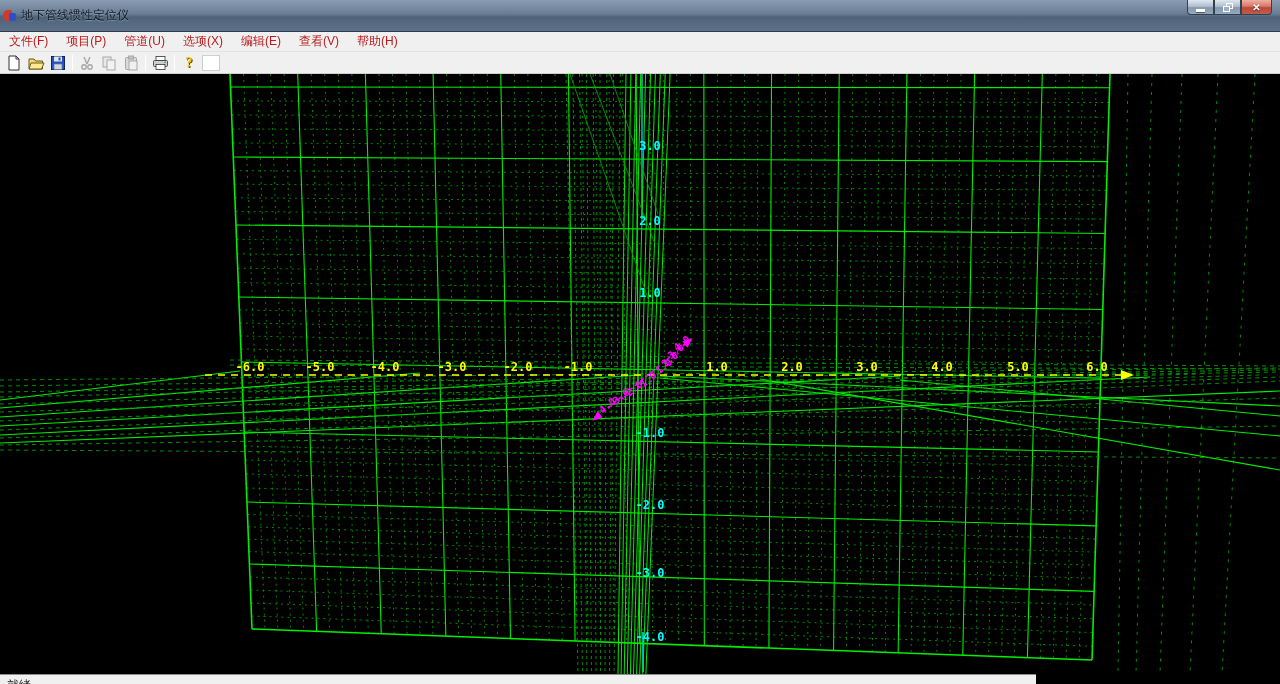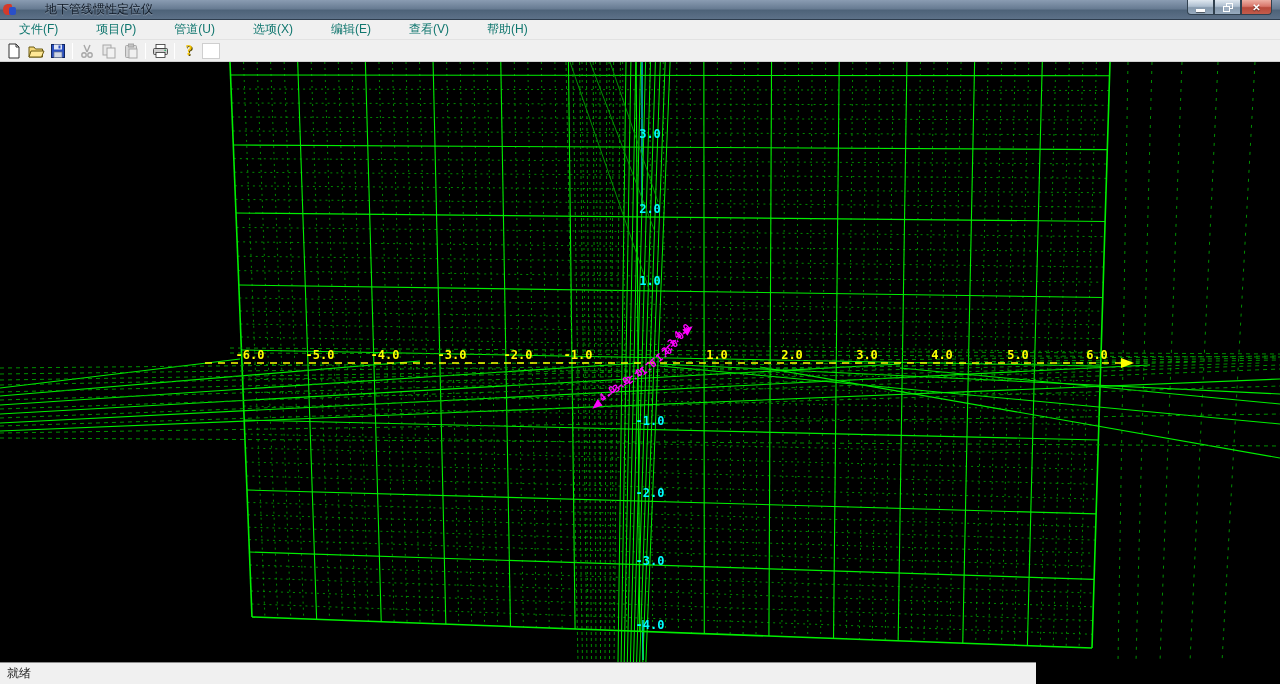--- a/index.html
+++ b/index.html
@@ -1,24 +1,24 @@
 <!DOCTYPE html>
 <html><head>
 <meta charset="utf-8">
 <style>
   * { box-sizing: border-box; margin: 0; padding: 0; }
   html,body { width:1280px; height:684px; overflow:hidden; background:#000;
               font-family:"Liberation Sans", sans-serif; }
 
   
   .titlebar{
-    height:20px; width:1280px; position:relative;
+    height:32px; width:1280px; position:relative;
     background:linear-gradient(to bottom,#8a9cb2 0%,#687c93 45%,#4e6379 55%,#5d7188 100%);
     border-bottom:1px solid #2e3d4e;
-    display:flex; align-items:center; padding-left:3px;gap:24px;
+    display:flex; align-items:center; padding-left:3px;
   }
   .app-icon{ width:14px; height:14px; margin-right:4px; position:relative; flex:0 0 auto; }
   .app-icon .c1{ position:absolute; left:0; top:1px; width:9px; height:11px;
                  background:#d43a2a; border-radius:50% 20% 20% 50%; }
   .app-icon .c2{ position:absolute; left:6px; top:4px; width:7px; height:8px;
                  background:#2a50c8; border-radius:2px; }
   .title-text{ font-size:12px; color:#0b1522; text-shadow:0 1px 1px rgba(255,255,255,.35);
                white-space:nowrap; }
   .win-buttons{ position:absolute; right:8px; top:0; display:flex; }
   .win-btn{
@@ -37,21 +37,21 @@
               box-shadow:0 1px 1px rgba(0,0,0,.5); }
   .glyph-restore{ position:relative; width:10px; height:9px; }
   .glyph-restore .r1{ position:absolute; right:0; top:0; width:7px; height:6px;
                       border:1px solid #fff; }
   .glyph-restore .r2{ position:absolute; left:0; bottom:0; width:7px; height:6px;
                       border:1px solid #fff; background:#9fb0c2; }
 
   
   .menubar{ height:20px; width:1280px; background:#f0f0f0; display:flex; align-items:center;
             border-bottom:1px solid #e2e2e2; }
-  .menu-item{ font-size:12px; color:#0f766e; padding:2px 19px; cursor:default; }
+  .menu-item{ font-size:12px; color:#b91c1c; padding:2px 9px; cursor:default; }
 
   
   .toolbar{ height:22px; width:1280px; background:#f0f0f0; display:flex; align-items:center;
             padding-left:3px; border-bottom:1px solid #cfcfcf; }
   .tb-btn{ width:22px; height:20px; display:flex; align-items:center; justify-content:center;
            border:1px solid transparent; }
   .tb-sep{ width:1px; height:16px; background:#b6b6b6; border-right:1px solid #fff;
            margin:0 3px; }
   .tb-blank{ width:18px; height:16px; background:#fff; border:1px solid #cfcfcf; margin-left:2px; }
   .help-glyph{ font-size:14px; font-weight:bold; color:#f4c400;

